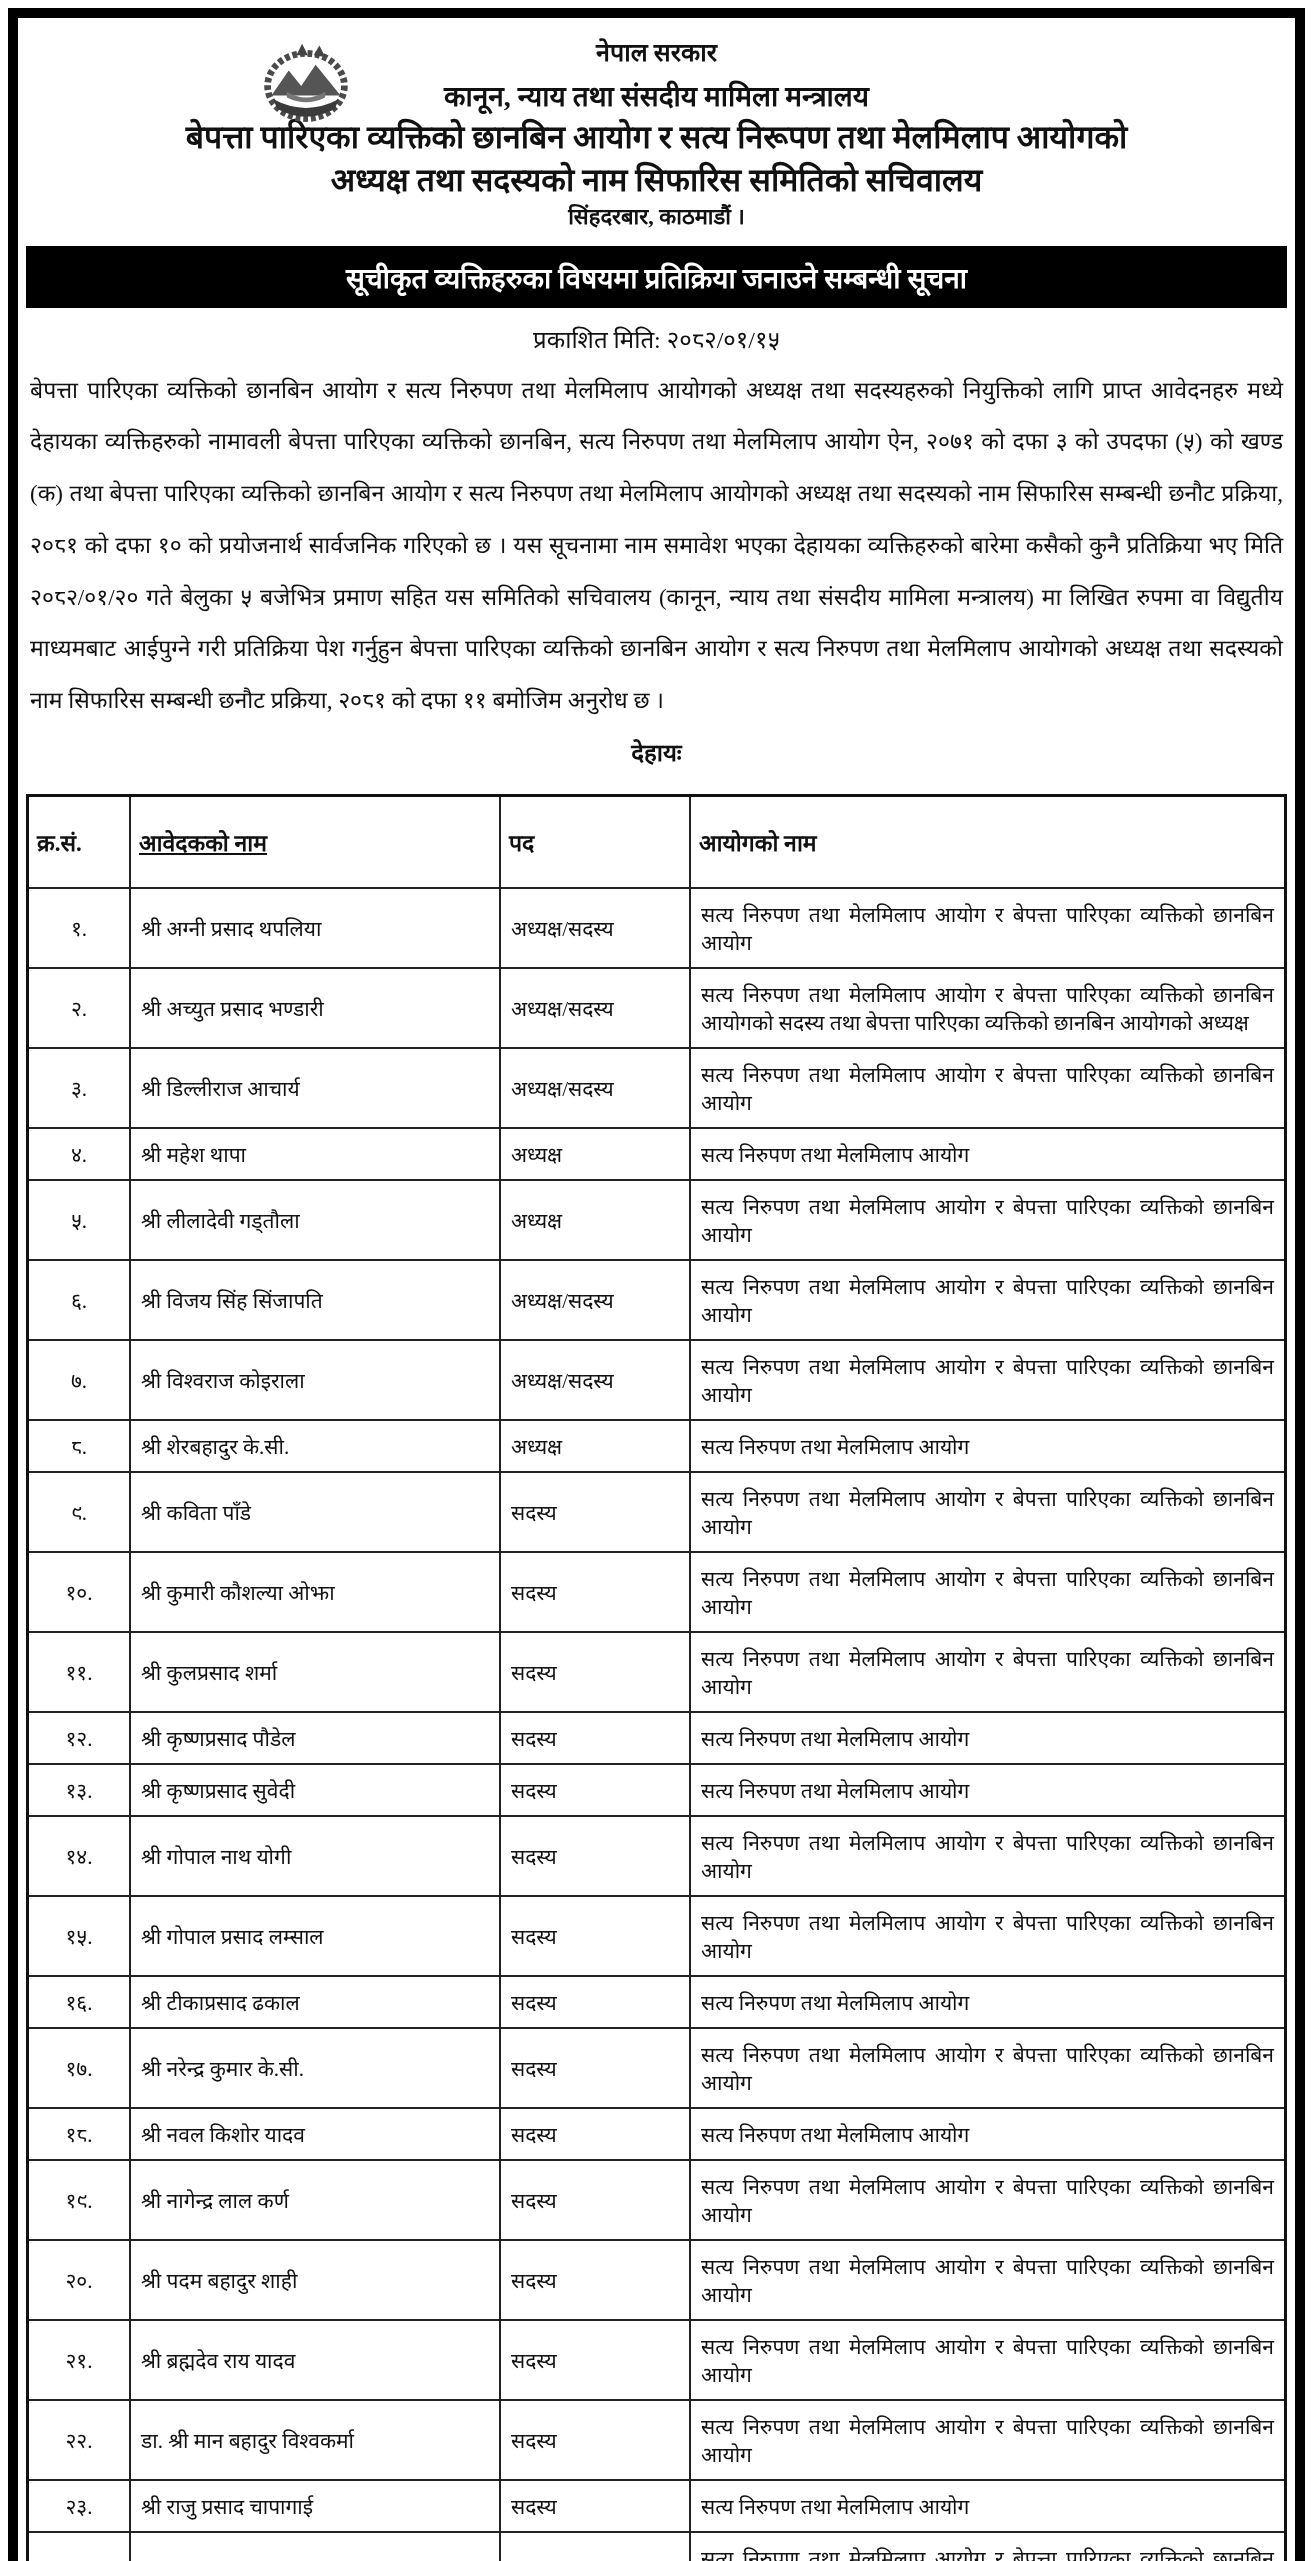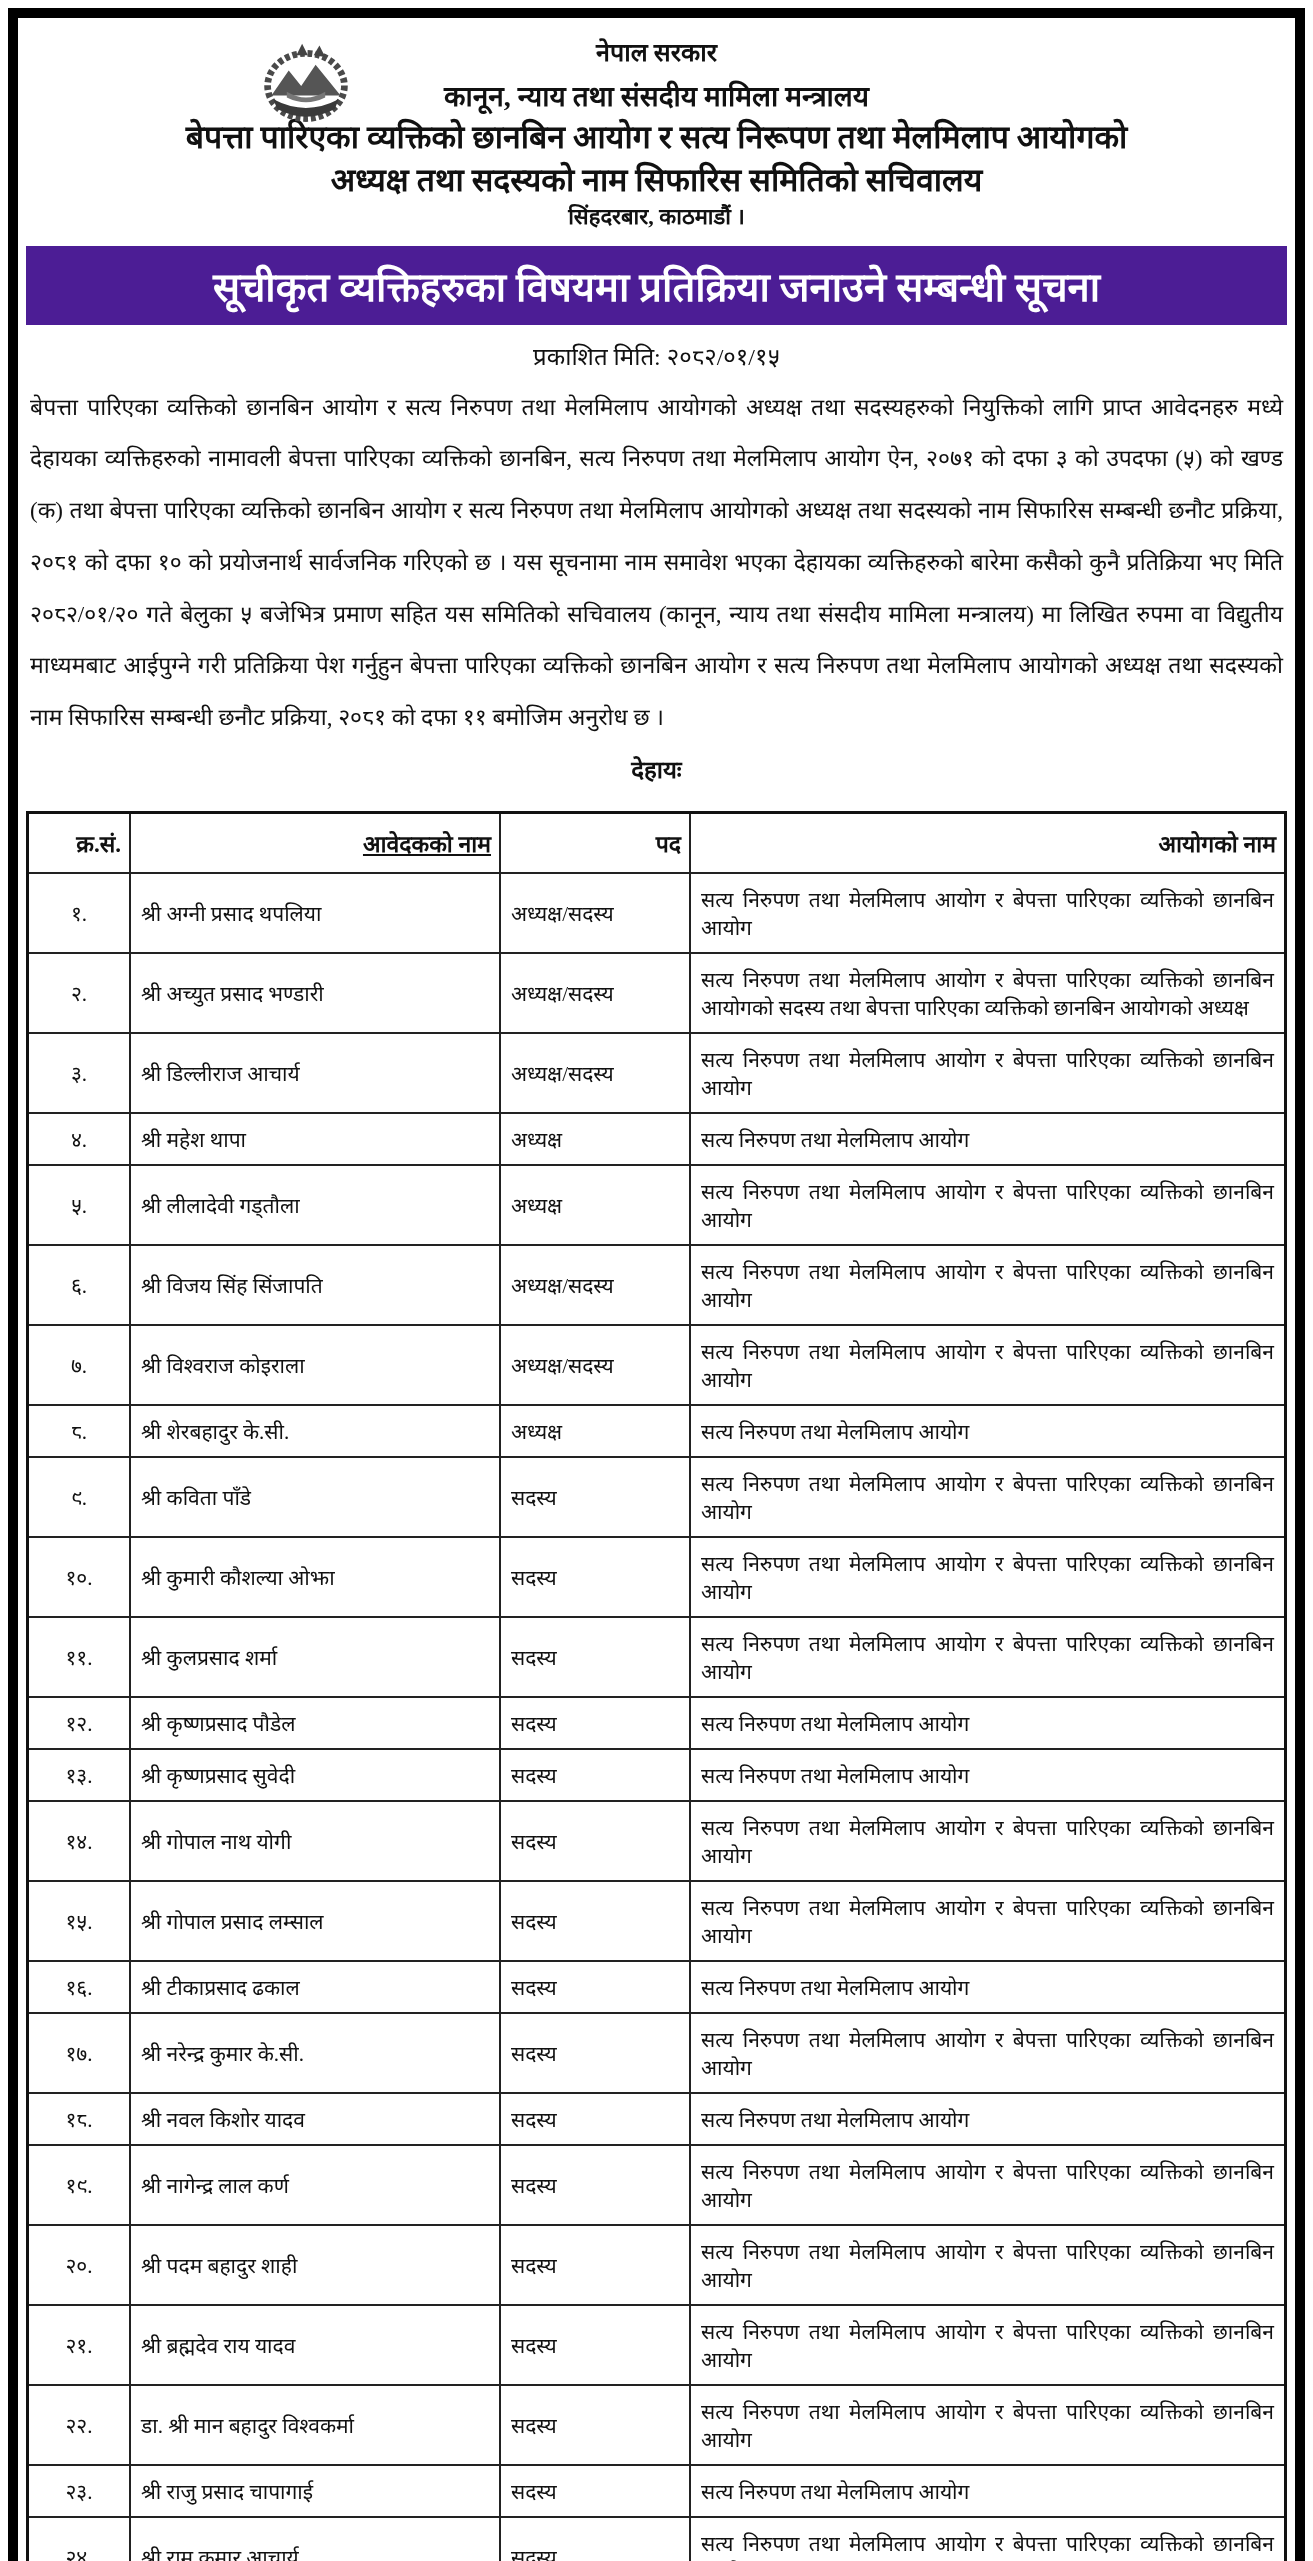--- a/index.html
+++ b/index.html
@@ -23,41 +23,41 @@
     position:absolute;left:232px;top:14px;width:96px;height:96px;
   }
   .hline{text-align:center;line-height:1.35;}
   .gov-line{font-size:25px;font-weight:600;padding-top:6px;}
   .ministry-line{font-size:28px;font-weight:700;margin-top:8px;}
   .secretariat-1{font-size:32px;font-weight:800;margin-top:0;}
   .secretariat-2{font-size:32px;font-weight:800;}
   .address-line{font-size:22px;font-weight:600;padding-bottom:10px;}
   
   .notice-bar{
-    background:#4c1d95;color:#fff;
-    text-align:center;font-size:40px;font-weight:800;
+    background:#000000;color:#fff;
+    text-align:center;font-size:28px;font-weight:800;
     padding:12px 16px;margin-top:4px;
   }
   
   .published{
     text-align:center;font-size:24px;font-weight:400;margin-top:14px;
   }
   
   .body-par{
     font-size:23px;line-height:2.25;text-align:justify;
     margin:10px 4px 0 4px;
   }
   .list-label{text-align:center;font-size:24px;font-weight:700;margin:8px 0 26px 0;}
   
   table{border-collapse:collapse;width:100%;}
   .applicants-table{border:3px solid #111;}
   .applicants-table th,.applicants-table td{
     border:2px solid #222;font-size:21px;padding:11px 10px;vertical-align:middle;
   }
-  .applicants-table th{font-size:23px;font-weight:800;text-align:right;padding:13px 8px;}
+  .applicants-table th{font-size:23px;font-weight:800;text-align:left;padding:29px 8px;}
   .col-sn{width:84px;text-align:center;}
   .col-name{width:352px;text-decoration:underline;}
   .col-post{width:172px;}
   td.sn-cell{text-align:center;}
   td.commission-cell{text-align:justify;}
 </style>
 </head>
 <body>
 
 <div class="document">

